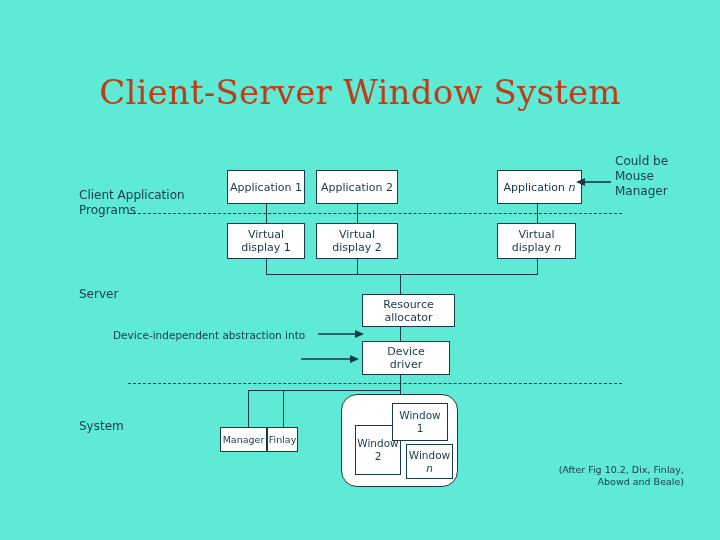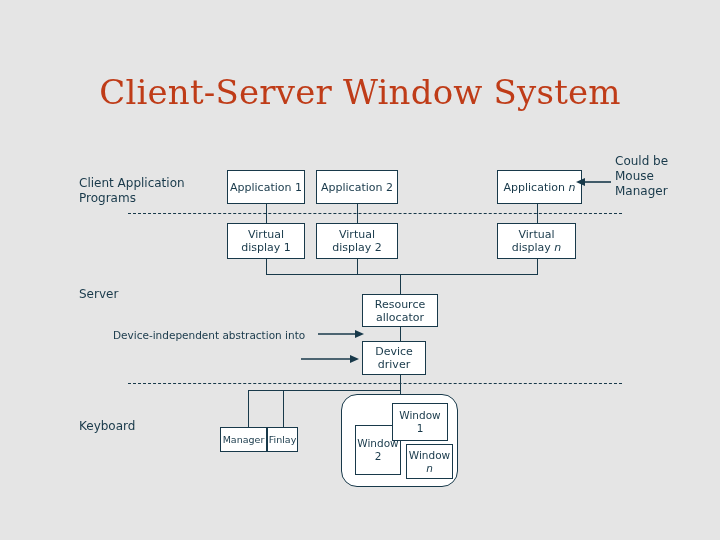--- a/index.html
+++ b/index.html
@@ -4,21 +4,21 @@
 <style>
   html, body {
     margin: 0;
     padding: 0;
     background: #ffffff;
   }
   #slide {
     position: relative;
     width: 720px;
     height: 540px;
-    background: #e5e5e5;
+    background: #5eead4;
     overflow: hidden;
     font-family: "DejaVu Sans", sans-serif;
     color: #18394a;
   }
   #slide-title {
     position: absolute;
     left: 0;
     top: 72px;
     width: 720px;
     text-align: center;
@@ -115,26 +115,26 @@
   }
   i.n { font-style: italic; }
 </style>
 </head>
 <body>
 
 <div id="slide">
 
   <div id="slide-title">Client-Server Window System</div>
 
-  <div class="lbl" style="left:79px; top:176px; width:150px;">Client Application
+  <div class="lbl" style="left:79px; top:188px; width:150px;">Client Application
 Programs</div>
 
   <div class="lbl" style="left:79px; top:287px;">Server</div>
 
-  <div class="lbl" style="left:79px; top:419px;">Keyboard</div>
+  <div class="lbl" style="left:79px; top:419px;">System</div>
 
   <div class="lbl" style="left:615px; top:154px; width:100px;">Could be
 Mouse
 Manager</div>
 
   <div class="arrow" style="left:576px; top:175px;">
     <svg width="36" height="14" viewBox="0 0 36 14">
       <line x1="35" y1="7" x2="8" y2="7" stroke="#18394a" stroke-width="1.6"></line>
       <polygon points="0,7 9,3 9,11" fill="#18394a"></polygon>
     </svg>
@@ -170,27 +170,27 @@
   <div class="nbox" style="left:497px; top:223px; width:79px; height:36px;">
     <span>Virtual<br>display <i class="n">n</i></span>
   </div>
 
   <div class="vline" style="left:266px; top:259px; height:16px;"></div>
   <div class="vline" style="left:357px; top:259px; height:16px;"></div>
   <div class="vline" style="left:537px; top:259px; height:16px;"></div>
   <div class="hline" style="left:266px; top:274px; width:272px;"></div>
   <div class="vline" style="left:400px; top:274px; height:21px;"></div>
 
-  <div class="nbox" style="left:362px; top:294px; width:76px; height:33px;">
+  <div class="nbox" style="left:362px; top:294px; width:93px; height:33px;">
     <span>Resource<br>allocator</span>
   </div>
 
   <div class="vline" style="left:400px; top:327px; height:15px;"></div>
 
-  <div class="nbox" style="left:362px; top:341px; width:64px; height:34px;">
+  <div class="nbox" style="left:362px; top:341px; width:88px; height:34px;">
     <span>Device<br>driver</span>
   </div>
 
   <div class="lbl small" style="left:113px; top:329px;">Device-independent abstraction into</div>
   <div class="arrow" style="left:318px; top:328px;">
     <svg width="46" height="12" viewBox="0 0 46 12">
       <line x1="0" y1="6" x2="38" y2="6" stroke="#18394a" stroke-width="1.6"></line>
       <polygon points="46,6 37,2 37,10" fill="#18394a"></polygon>
     </svg>
   </div>
@@ -224,14 +224,16 @@
 
     <div class="win" style="left:50px; top:8px; width:56px; height:38px;">
       <span>Window<br>1</span>
     </div>
 
     <div class="win" style="left:64px; top:49px; width:47px; height:35px;">
       <span>Window<br><i class="n">n</i></span>
     </div>
   </div>
 
+  <div class="credit" style="right:36px; top:464px;">(After Fig 10.2, Dix, Finlay,
+Abowd and Beale)</div>
 
 </div>
 
 </body></html>

